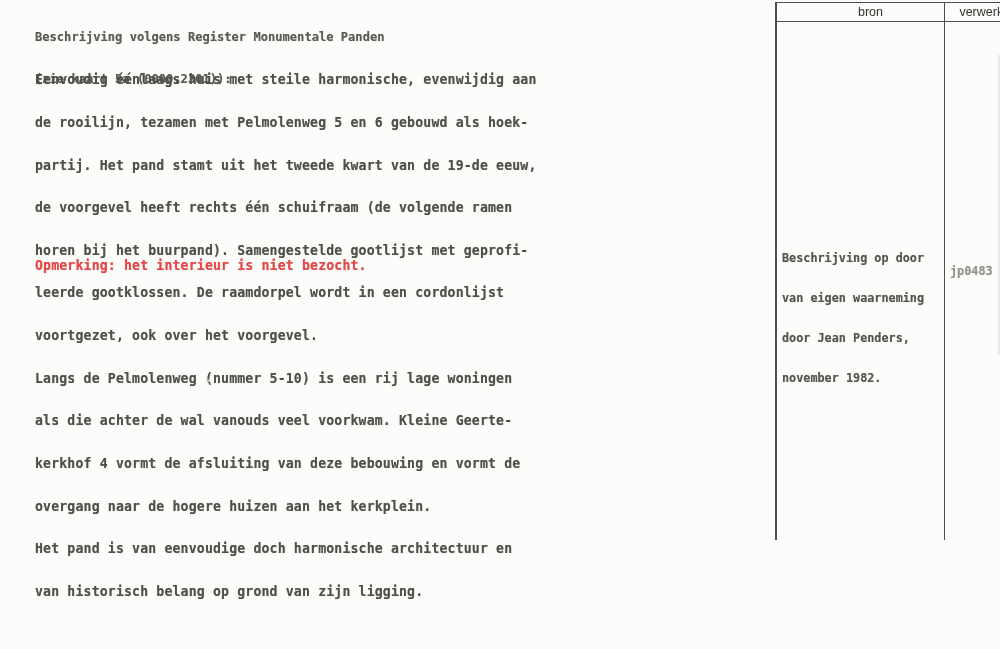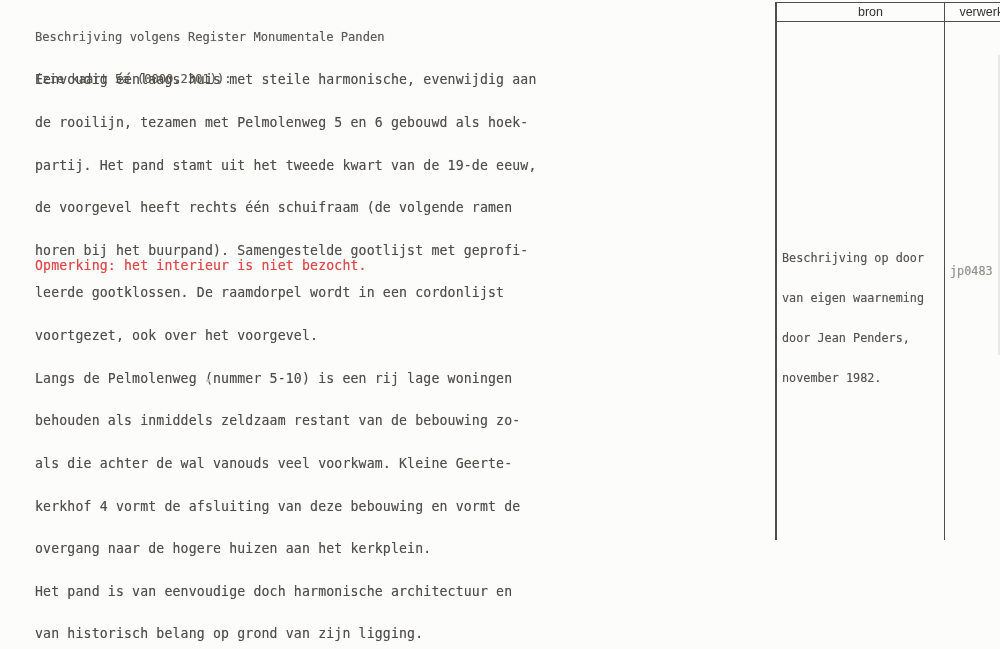--- a/index.html
+++ b/index.html
@@ -5,21 +5,21 @@
   html, body { margin: 0; padding: 0; background: #ffffff; }
   .page {
     position: relative;
     width: 1000px;
     height: 649px;
     background: #fcfcfb;
     overflow: hidden;
     font-family: "DejaVu Sans Mono", monospace;
   }
   
-  .tw { position: absolute; white-space: pre; }
+  .tw { position: absolute; white-space: pre; font-weight: bold; }
   .title-block {
     left: 35px; top: 1px;
     font-size: 12.1px; line-height: 14.3px;
     color: #5d5b56;
     text-shadow: 0 0 0.7px rgba(93,91,86,0.55);
   }
   .body-block {
     left: 35px; top: 45px;
     font-size: 13.2px; line-height: 14.2px;
     letter-spacing: 0.15px;
@@ -89,21 +89,20 @@
 
   <div class="tw body-block">
     <div>Eenvoudig éénlaags huis met steile harmonische, evenwijdig aan</div>
     <div>de rooilijn, tezamen met Pelmolenweg 5 en 6 gebouwd als hoek-</div>
     <div>partij. Het pand stamt uit het tweede kwart van de 19-de eeuw,</div>
     <div>de voorgevel heeft rechts één schuifraam (de volgende ramen</div>
     <div>horen bij het buurpand). Samengestelde gootlijst met geprofi-</div>
     <div>leerde gootklossen. De raamdorpel wordt in een cordonlijst</div>
     <div>voortgezet, ook over het voorgevel.</div>
     <div>Langs de Pelmolenweg (nummer 5-10) is een rij lage woningen</div>
-    <div>behouden als inmiddels zeldzaam restant van de bebouwing zo-</div>
     <div>als die achter de wal vanouds veel voorkwam. Kleine Geerte-</div>
     <div>kerkhof 4 vormt de afsluiting van deze bebouwing en vormt de</div>
     <div>overgang naar de hogere huizen aan het kerkplein.</div>
     <div>Het pand is van eenvoudige doch harmonische architectuur en</div>
     <div>van historisch belang op grond van zijn ligging.</div>
   </div>
 
   <div class="tw remark-line">Opmerking: het interieur is niet bezocht.</div>
 
   <div class="rule h" style="left:775px; top:2px; width:225px;"></div>

